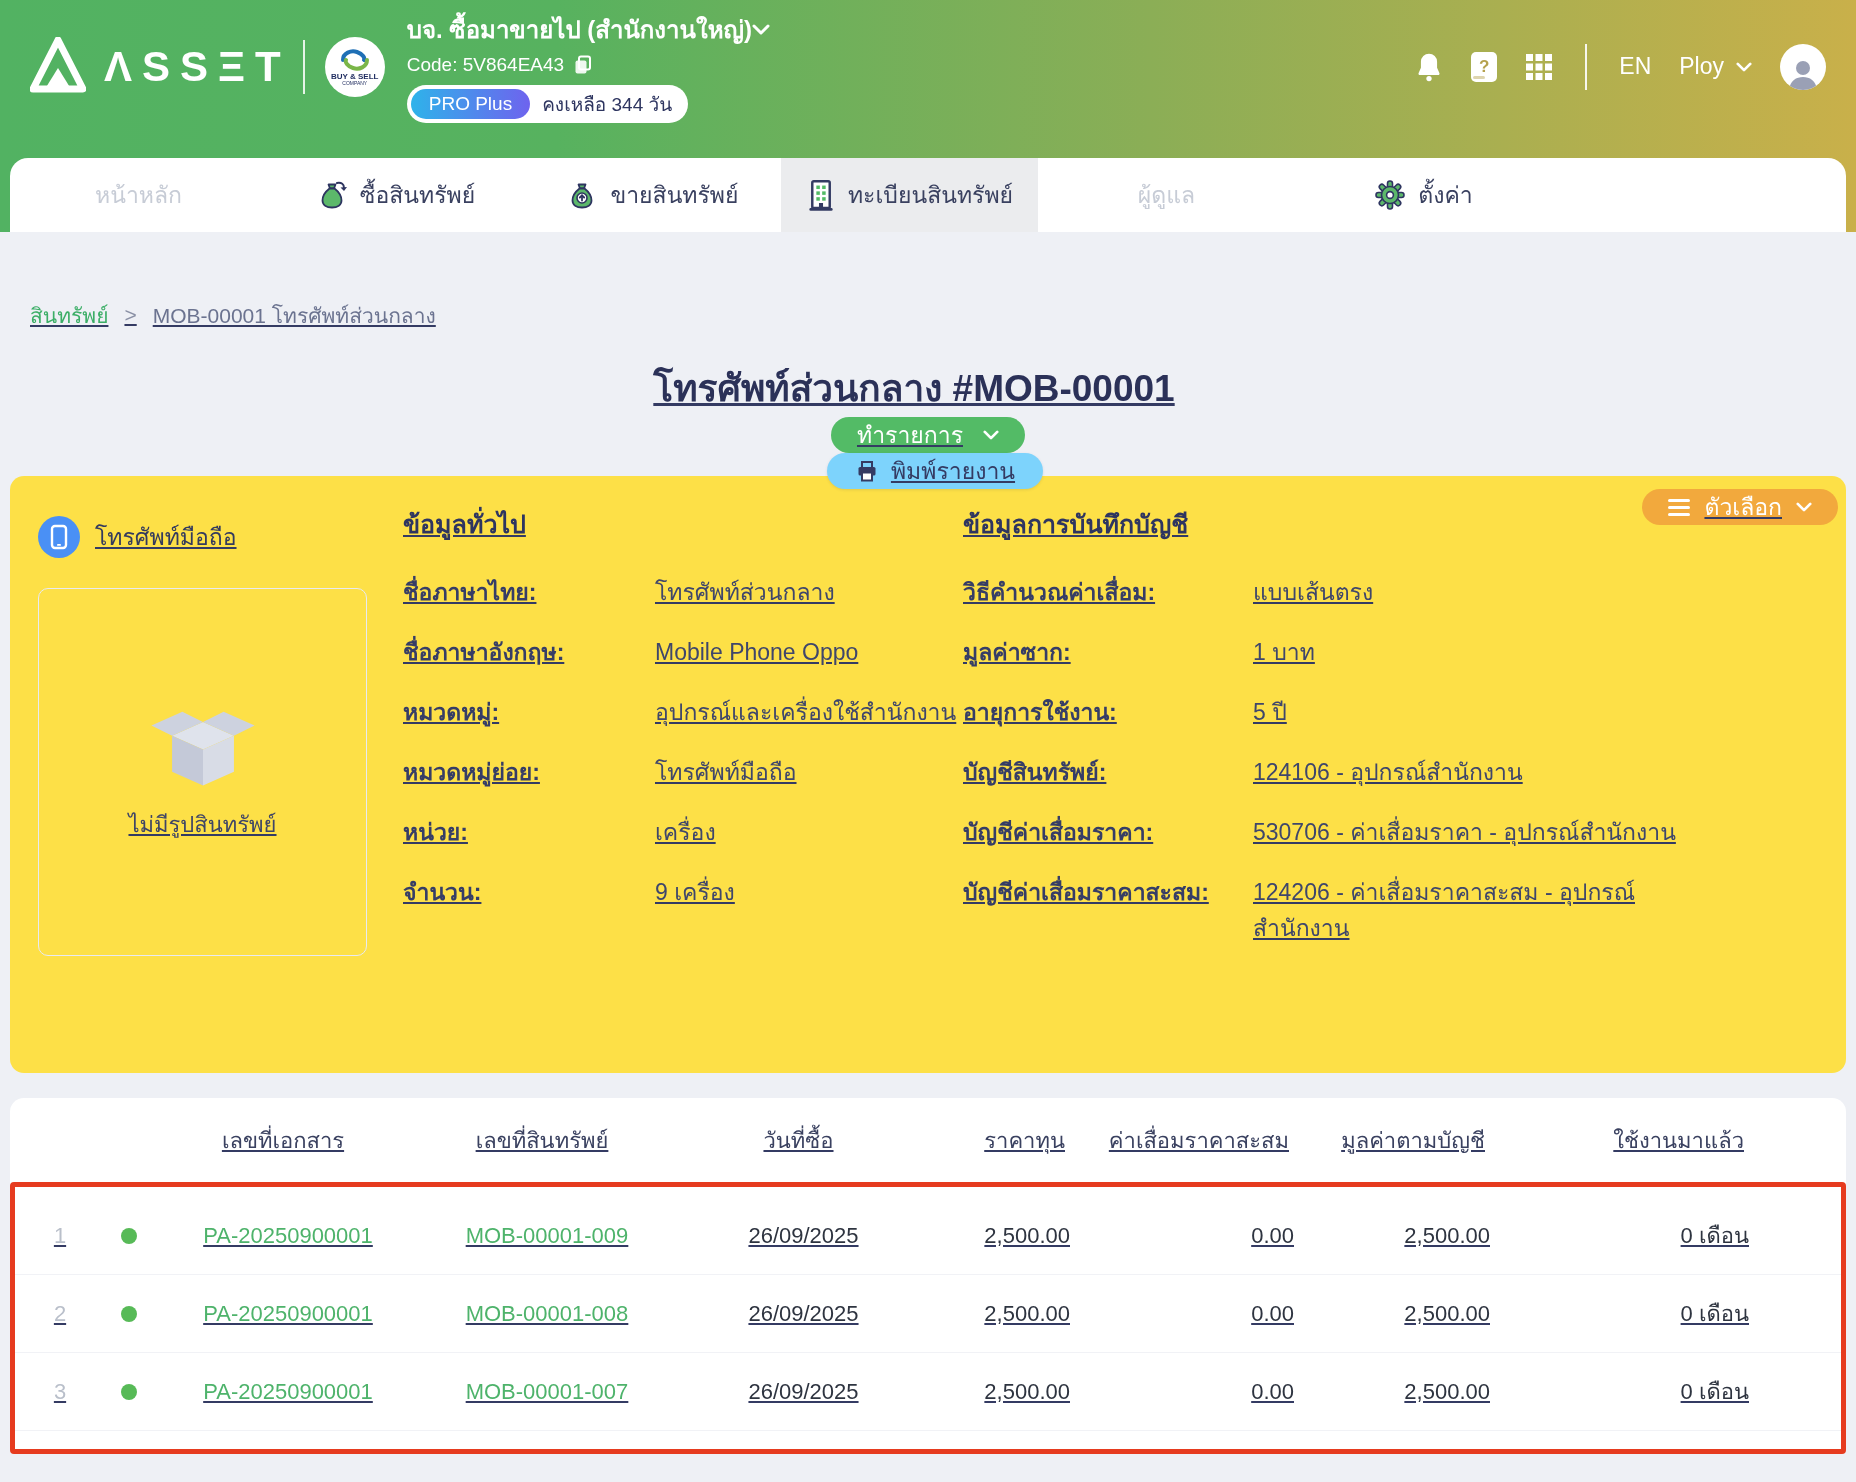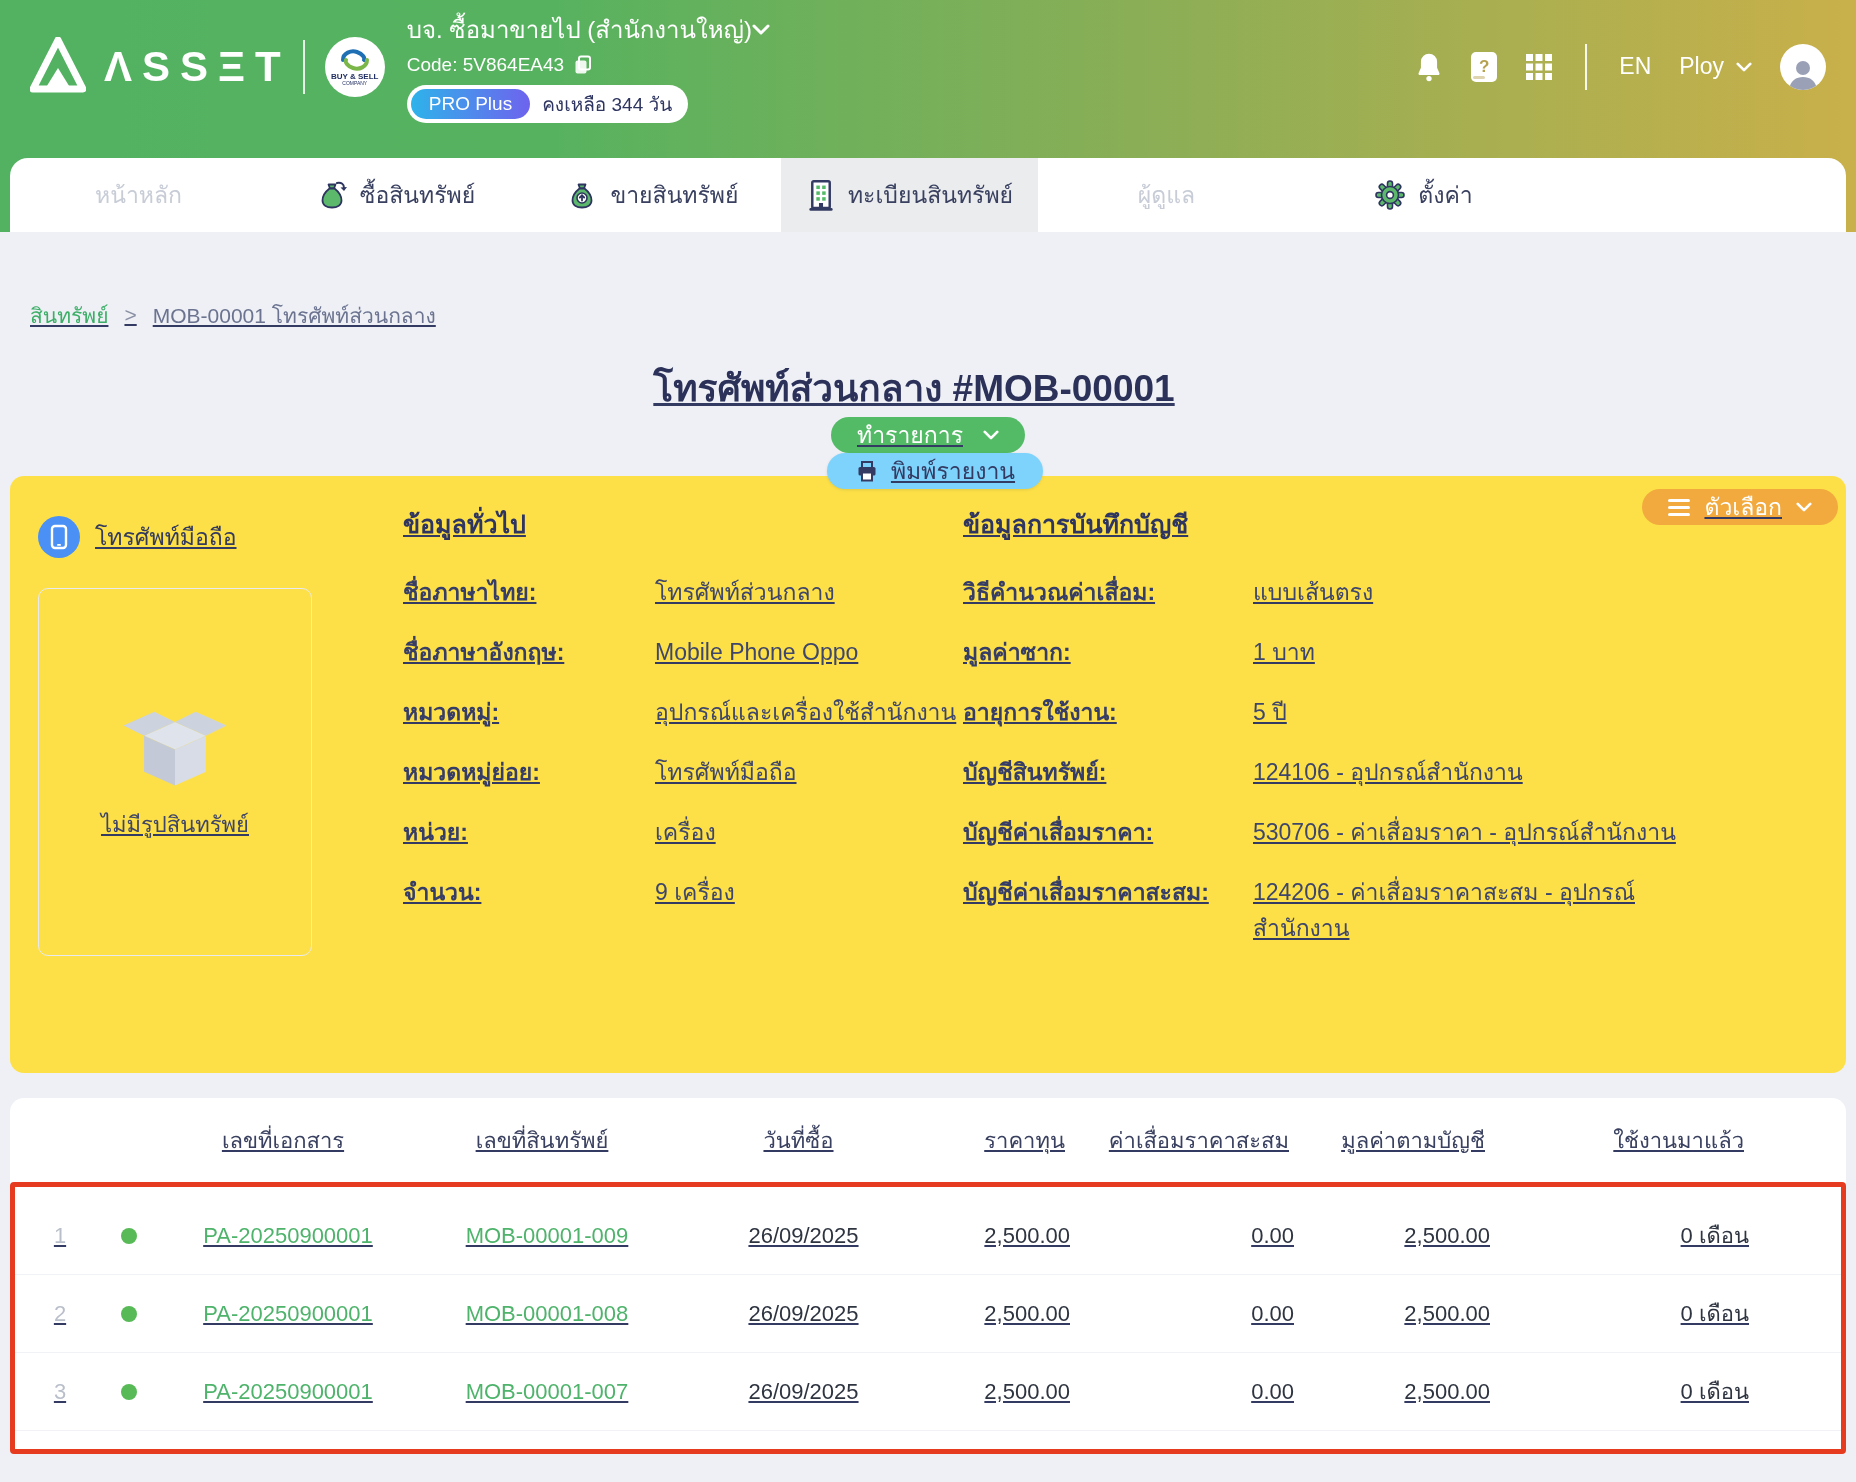--- a/index.html
+++ b/index.html
@@ -15,21 +15,21 @@
   
   .topbar{height:133px; display:flex; align-items:center; padding:0 30px;
     background:linear-gradient(90deg,#52b262 0%,#57b25f 30%,#8bae56 62%,#c9b04a 100%);}
   .brand{display:flex; align-items:center; gap:18px;}
   .brand-text{color:#fff; font-size:42px; font-weight:bold; letter-spacing:10px;}
   .brand-divider{width:2px; height:54px; background:rgba(255,255,255,.85); margin:0 20px 0 12px;}
   .badge-circle{width:60px; height:60px; border-radius:50%; background:#fff; display:flex; flex-direction:column; align-items:center; justify-content:center; line-height:1;}
   .badge-circle .b1{font-size:8px; font-weight:bold; color:#1d2a5e; margin-top:1px;}
   .badge-circle .b2{font-size:5px; color:#1d2a5e;}
   .company-block{margin-left:22px;}
-  .company-line{display:flex; align-items:center; color:#fff; font-size:24px; font-weight:normal;}
+  .company-line{display:flex; align-items:center; color:#fff; font-size:24px; font-weight:bold;}
   .code-line{display:flex; align-items:center; gap:10px; color:#fff; font-size:19px; margin-top:5px;}
   .plan-pill{margin-top:9px; display:inline-flex; align-items:center; background:#fff; border-radius:20px; padding:4px 16px 4px 4px; gap:12px;}
   .pro-pill{background:linear-gradient(90deg,#2eb3ea,#6e63ee); color:#fff; font-size:19px; border-radius:16px; padding:4px 18px;}
   .plan-days{color:#2e3560; font-size:19px;}
   .top-right{margin-left:auto; display:flex; align-items:center; gap:28px;}
   .help-box{width:26px; height:30px; background:#fff; border-radius:5px; display:flex; align-items:center; justify-content:center; font-weight:bold; font-size:17px; color:#b5a14e; position:relative;}
   .help-box:after{content:""; position:absolute; left:2px; bottom:3px; width:12px; height:3px; background:#b5a14e; opacity:.45; border-radius:2px;}
   .top-divider{width:2px; height:46px; background:rgba(255,255,255,.9); margin:0 4px;}
   .lang{color:#fff; font-size:23px; font-weight:500;}
   .user{display:flex; align-items:center; gap:12px; color:#fff; font-size:23px;}
@@ -55,21 +55,21 @@
   .btn-print{background:#7dd3fc; color:#343b63; padding:0 28px; gap:12px; margin-left:14px; box-shadow:0 1px 3px rgba(40,50,90,.12);}
   .btn-options{margin-left:auto; background:var(--c-orange); color:#fff; padding:0 26px; gap:14px;}
   .hamburger{display:inline-flex; flex-direction:column; gap:4px;}
   .hamburger i{display:block; width:22px; height:3px; background:#fff; border-radius:2px;}
 
   
   .info-card{margin-top:60px; background:#fde047; border-radius:14px; height:597px; padding:28px; display:grid; grid-template-columns:365px 560px 1fr;}
   .type-row{display:flex; align-items:center; gap:15px; margin-top:12px;}
   .type-circle{width:42px; height:42px; border-radius:50%; background:var(--c-blue); display:flex; align-items:center; justify-content:center;}
   .type-label{font-size:23px; color:#333a5e;}
-  .img-placeholder{margin-top:30px; width:274px; height:368px; border:1px solid #e8eaf2; border-radius:10px; display:flex; flex-direction:column; align-items:center; justify-content:center; gap:18px;}
+  .img-placeholder{margin-top:30px; width:329px; height:368px; border:1px solid #e8eaf2; border-radius:10px; display:flex; flex-direction:column; align-items:center; justify-content:center; gap:18px;}
   .img-placeholder .no-img-text{font-size:22px; color:#3f4566;}
   .sec-heading{font-size:25px; font-weight:bold; color:#2e3560;}
   .kv-list{margin-top:30px;}
   .kv-row{display:grid; margin-bottom:24px; line-height:36px;}
   .col-general .kv-row{grid-template-columns:252px 1fr;}
   .col-accounting .kv-row{grid-template-columns:290px 1fr;}
   .kv-label{font-size:23px; font-weight:bold; color:#363d66;}
   .kv-value{font-size:23px; color:#3f466b;}
 
   

